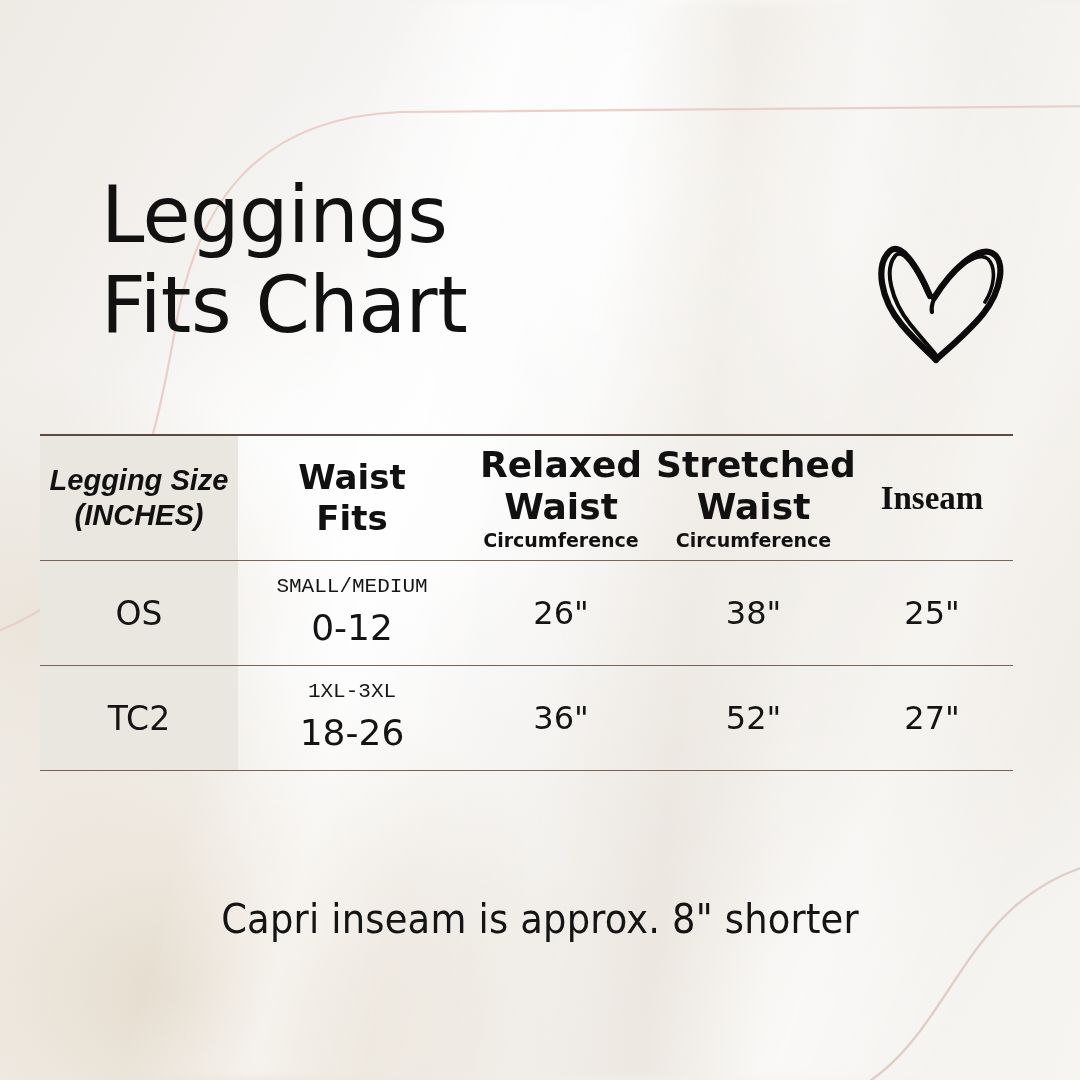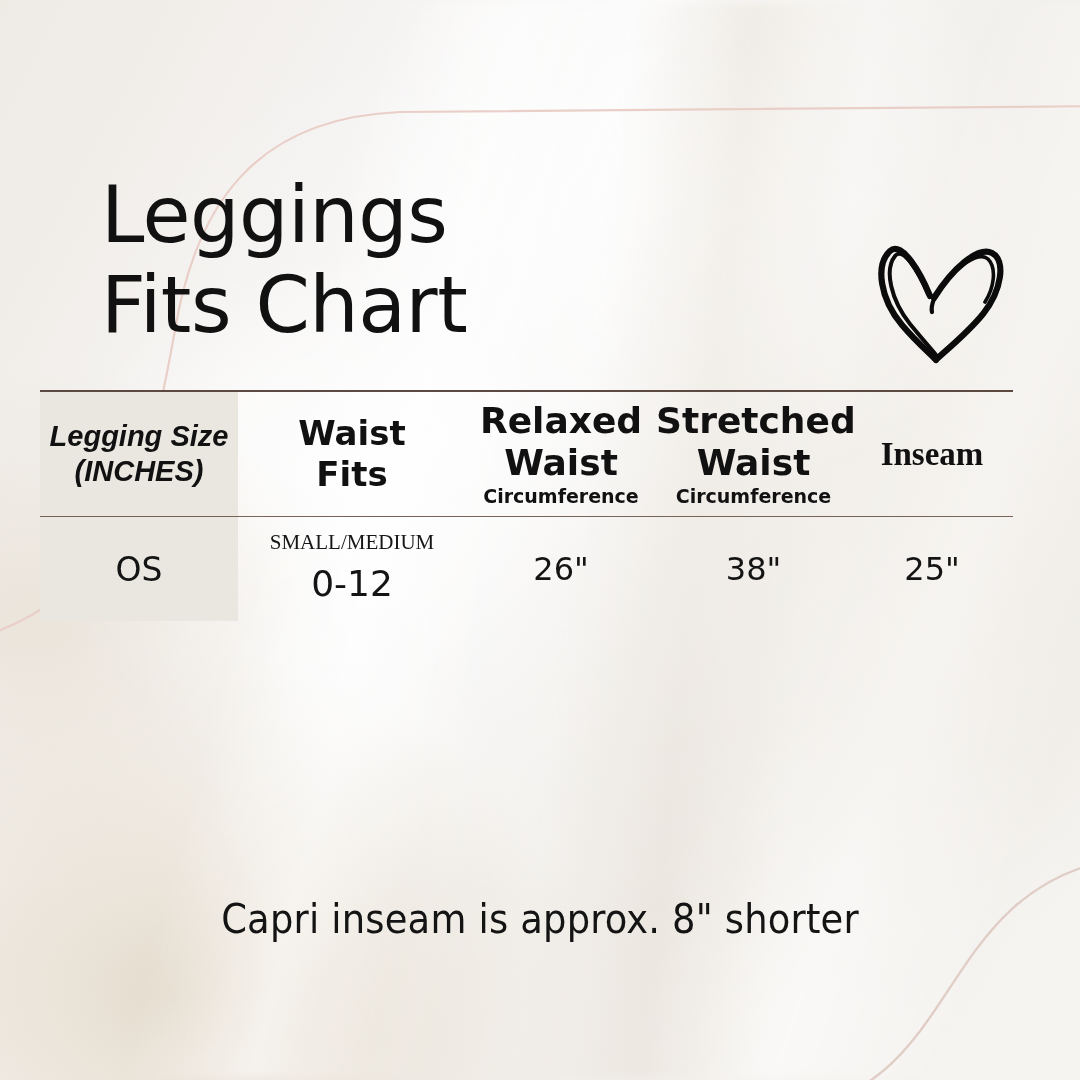--- a/index.html
+++ b/index.html
@@ -89,21 +89,21 @@
     line-height: 1.16;
     color: #111111;
     letter-spacing: -0.5px;
     white-space: nowrap;
   }
 
   
   #size-table {
     position: absolute;
     left: 40px;
-    top: 390px;
+    top: 434px;
     width: 973px;
   }
   .table-grid {
     width: 100%;
     border-collapse: collapse;
     table-layout: fixed;
   }
   .table-grid td, .table-grid th {
     padding: 0;
     vertical-align: middle;
@@ -159,21 +159,21 @@
 
   
   .row-cell { height: 104px; }
   .cell-size {
     font-family: "DejaVu Sans", sans-serif;
     font-size: 33px;
     font-weight: 400;
     color: #141414;
   }
   .cell-fits-label {
-    font-family: Liberation Serif, serif;
+    font-family: Liberation Mono, monospace;
     font-size: 21px;
     font-weight: 400;
     color: #161616;
     display: block;
     line-height: 1.0;
   }
   .cell-fits-range {
     font-family: "DejaVu Sans", sans-serif;
     font-size: 36px;
     font-weight: 400;
@@ -282,19 +282,37 @@
           </td>
           <td class="row-cell">
             <span class="cell-meas">38"</span>
           </td>
           <td class="row-cell">
             <span class="cell-meas">25"</span>
           </td>
         </tr>
 
 
+        <tr class="rule-mid rule-bottom">
+          <td class="row-cell col-tint">
+            <span class="cell-size">TC2</span>
+          </td>
+          <td class="row-cell">
+            <span class="cell-fits-label">1XL-3XL</span>
+            <span class="cell-fits-range">18-26</span>
+          </td>
+          <td class="row-cell">
+            <span class="cell-meas">36"</span>
+          </td>
+          <td class="row-cell">
+            <span class="cell-meas">52"</span>
+          </td>
+          <td class="row-cell">
+            <span class="cell-meas">27"</span>
+          </td>
+        </tr>
       </tbody>
     </table>
   </div>
 
   <div id="footer-note">Capri inseam is approx. 8" shorter</div>
 
 </div>
 
 </body></html>

